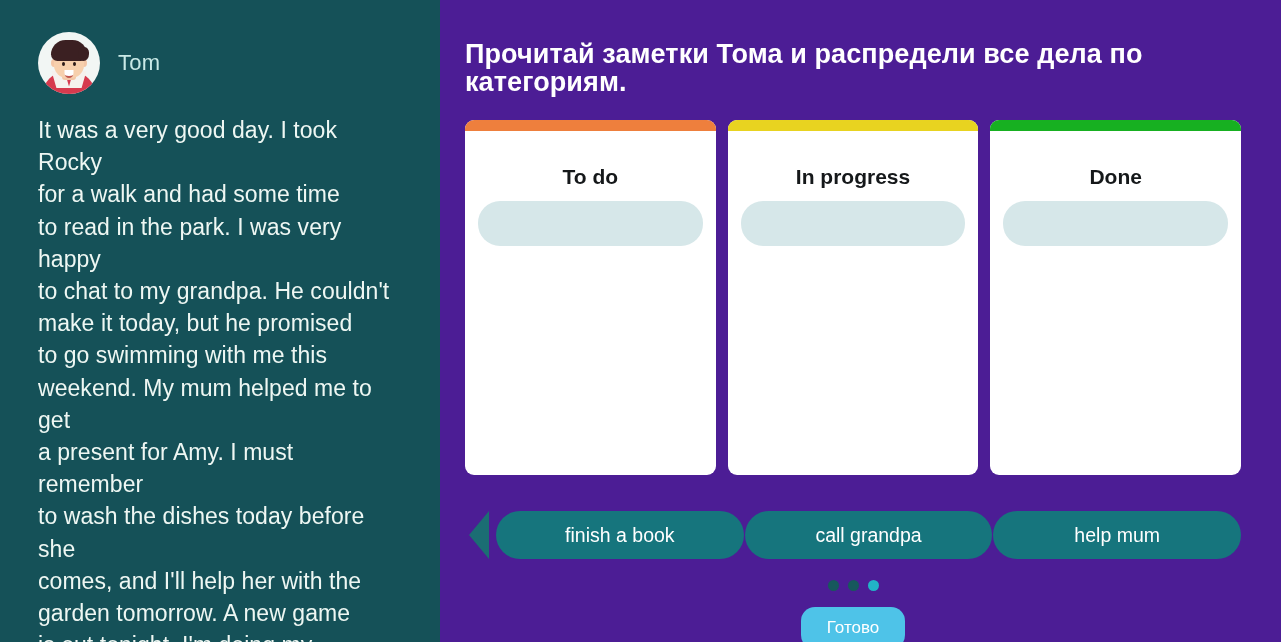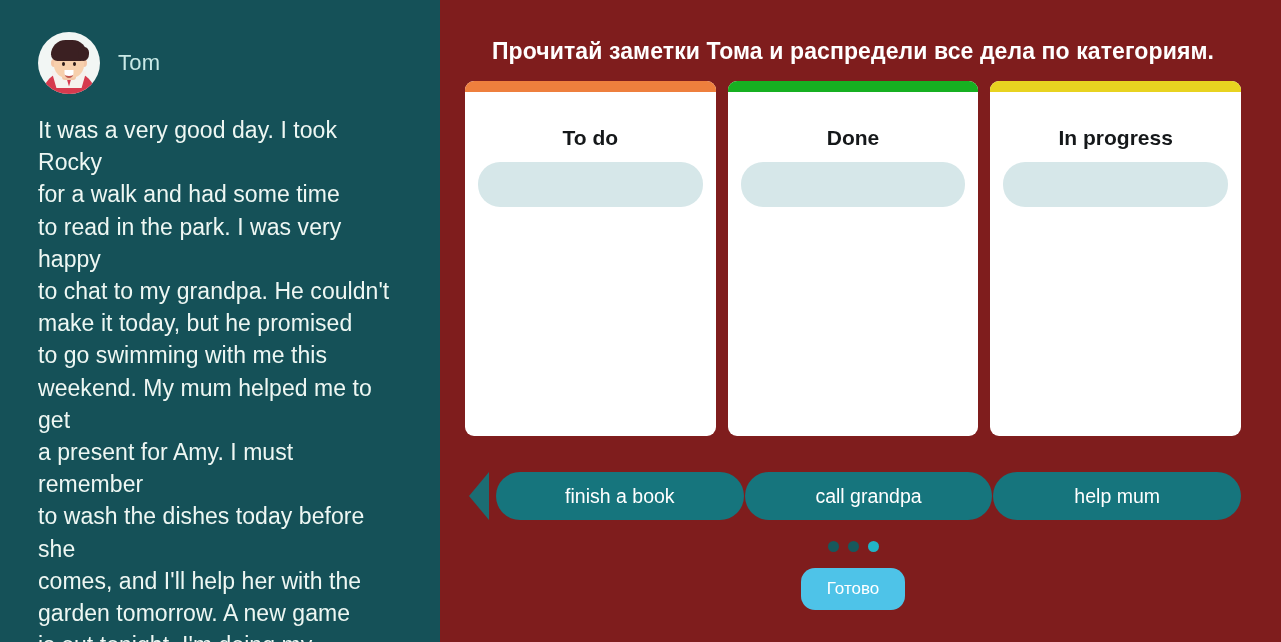--- a/index.html
+++ b/index.html
@@ -11,21 +11,21 @@
     height: 642px;
     overflow: hidden;
     font-family: "Liberation Sans", sans-serif;
     background: #0a3d40;
   }
   .app {
     position: relative;
     width: 1281px;
     height: 642px;
     display: flex;
-    background: #7f1d1d;
+    background: #4c1d95;
   }
 
   
   .note-panel {
     width: 440px;
     height: 642px;
     background: #155158;
     box-sizing: border-box;
     padding: 32px 38px 0 38px;
     flex: 0 0 440px;
@@ -153,25 +153,24 @@
   
   .board-panel {
     flex: 1 1 auto;
     height: 642px;
     box-sizing: border-box;
     padding: 22px 40px 0 25px;
     position: relative;
   }
   .task-title {
     color: #ffffff;
-    font-size: 23px;
+    font-size: 27px;
     line-height: 28px;
     letter-spacing: 0.1px;
-    margin-bottom: 16px;
-    text-align: center;
+    margin-bottom: 24px;
   }
 
   .columns {
     display: flex;
     gap: 12px;
     height: 355px;
   }
   .column {
     flex: 1 1 0;
     background: #ffffff;
@@ -317,35 +316,35 @@
 
       <div class="column">
         <div class="col-stripe" style="background:#ee7f3d"></div>
         <div class="col-title">To do</div>
         <div class="col-body">
           <div class="dropzone"></div>
         </div>
       </div>
 
       <div class="column">
+        <div class="col-stripe" style="background:#e8d320"></div>
+        <div class="col-title">In progress</div>
+        <div class="col-body">
+          <div class="dropzone"></div>
+        </div>
+      </div>
+
+      <div class="column">
         <div class="col-stripe" style="background:#17b021"></div>
         <div class="col-title">Done</div>
         <div class="col-body">
           <div class="dropzone"></div>
         </div>
       </div>
 
-      <div class="column">
-        <div class="col-stripe" style="background:#e8d320"></div>
-        <div class="col-title">In progress</div>
-        <div class="col-body">
-          <div class="dropzone"></div>
-        </div>
-      </div>
-
     </div>
 
     <div class="tray">
       <div class="tray-arrow"></div>
       <div class="chip">finish a book</div>
       <div class="chip">call grandpa</div>
       <div class="chip">help mum</div>
     </div>
 
     <div class="dots">

